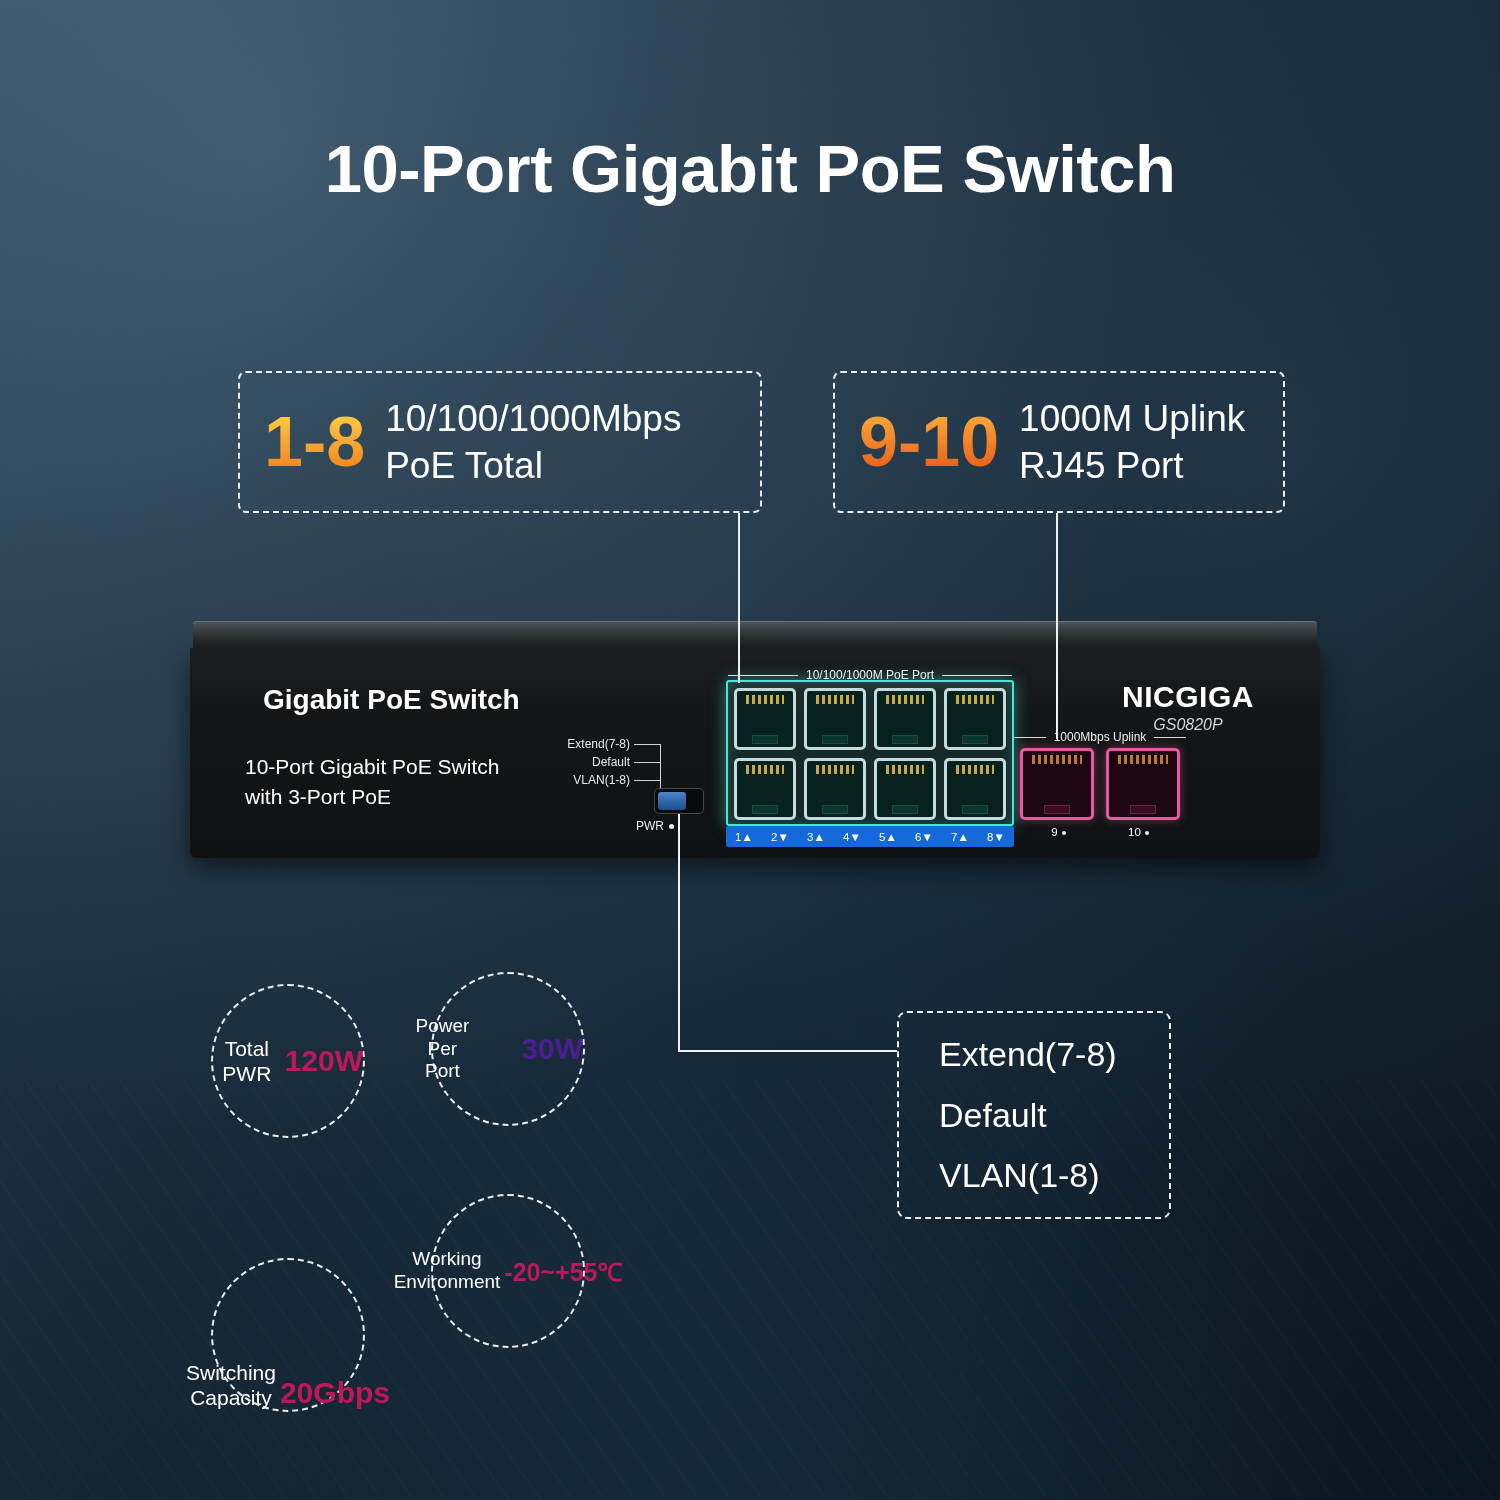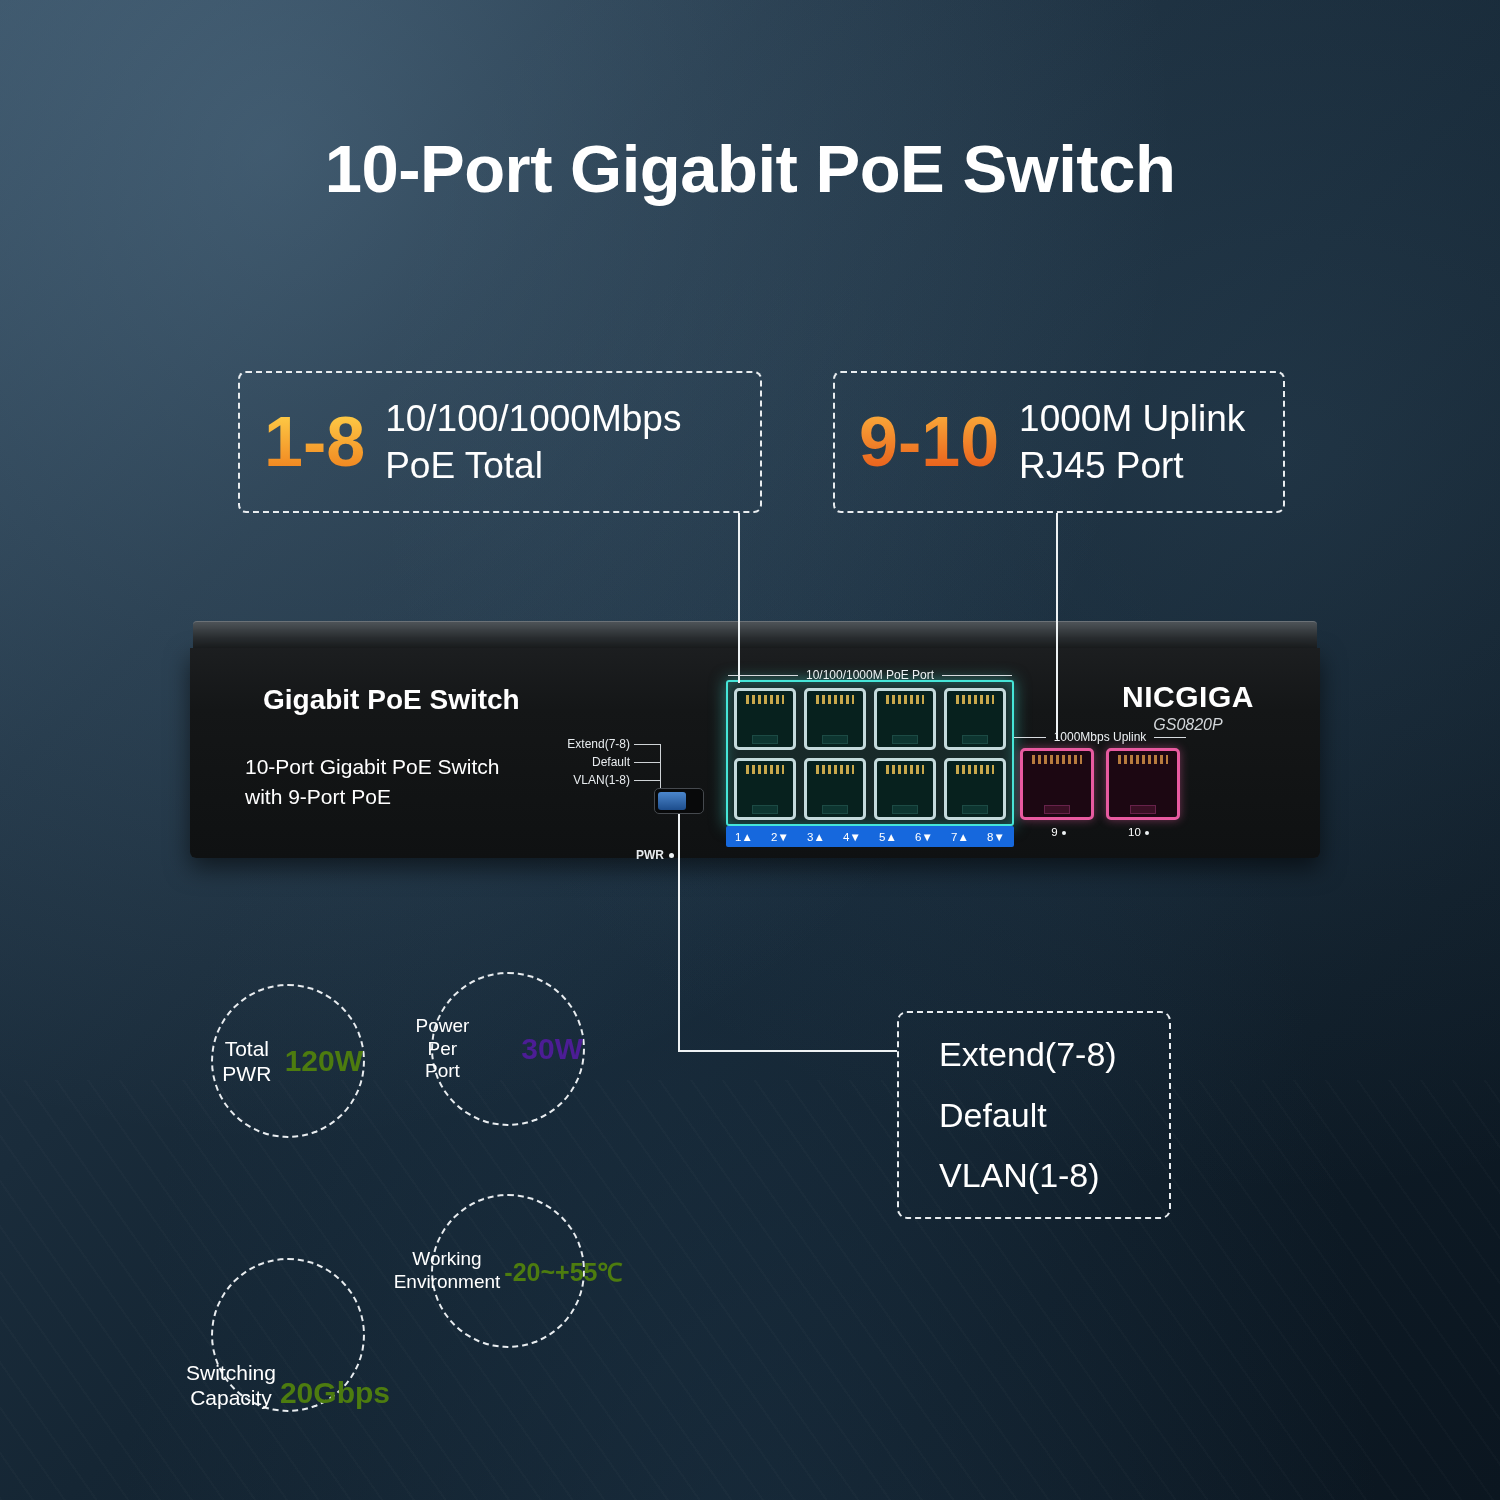--- a/index.html
+++ b/index.html
@@ -51,21 +51,21 @@
   .panel-sub { position:absolute; left:245px; top:752px; font-size:21px; line-height:1.45; z-index:3; }
 
   .toggle-label { position:absolute; width:160px; text-align:right; font-size:12px; color:#e7ebee; z-index:3; }
   .tlab-line { position:absolute; height:1px; background:#cfd3d6; z-index:3; }
   .tlab-vline { position:absolute; width:1px; background:#cfd3d6; z-index:3; }
 
   .toggle { position:absolute; left:654px; top:788px; width:50px; height:26px;
     background:#08090a; border:1px solid #45494e; border-radius:5px; z-index:4; }
   .toggle-knob { position:absolute; left:3px; top:3px; width:28px; height:18px; border-radius:3px;
     background:linear-gradient(180deg,#4b86cc,#1d4d8c); }
-  .pwr { position:absolute; left:636px; top:848px; font-size:12px; color:#e7ebee; z-index:7;font-weight:bold; }
+  .pwr { position:absolute; left:636px; top:819px; font-size:12px; color:#e7ebee; z-index:7; }
   .led { display:inline-block; width:5px; height:5px; border-radius:50%; background:#eef2f4; vertical-align:middle; margin-left:5px; }
 
   
   .poe-group { position:absolute; left:726px; top:680px; width:288px; height:146px;
     border:2px solid #45e6d8; border-radius:3px; background:rgba(69,230,216,0.10);
     box-shadow:0 0 16px rgba(69,230,216,0.5), inset 0 0 12px rgba(69,230,216,0.25); z-index:4; }
   .group-label-row { position:absolute; display:flex; align-items:center; gap:8px;
     font-size:12px; color:#eef2f4; z-index:5; }
   .group-label-row .line { flex:1; height:1px; background:#d7dbdf; }
   .poe-label-row { left:728px; top:662px; width:284px;margin-top:6px; }
@@ -97,21 +97,21 @@
   .model { position:absolute; left:1118px; top:716px; width:140px; text-align:center;
     font-size:16px; font-style:italic; font-weight:400; color:#d4d8db; z-index:3; }
 
   
   .stat-circle { position:absolute; width:154px; height:154px; border:2px dashed #e9edf0;
     border-radius:50%; display:flex; flex-direction:row; align-items:center;
     justify-content:center; text-align:center; gap:4px; }
   .stat-label { font-size:21px; line-height:1.2; }
   .stat-label.small { font-size:19px; }
   .stat-value { font-size:30px; font-weight:700; }
-  .v-orange { color:#4d7c0f; }
+  .v-orange { color:#be185d; }
   .v-yellow { color:#4c1d95;margin-left:48px; }
   .c1 { left:211px; top:984px; }
   .c2 { left:431px; top:972px;justify-content:flex-end; }
   .c3 { left:211px; top:1258px;align-items:flex-end; }
   .c4 { left:431px; top:1194px; }
   .c4 .stat-value { font-size:25px; }
 
   
   .mode-box { position:absolute; left:897px; top:1011px; width:274px; height:208px;
     border:2px dashed #e9edf0; border-radius:10px; display:flex; flex-direction:column;
@@ -143,21 +143,21 @@
 
   <div class="vline" style="left:738px; top:513px; height:170px;"></div>
   <div class="vline" style="left:1056px; top:513px; height:226px;"></div>
 
   <div class="switch-top"></div>
   <div class="switch-body"></div>
 
   <div class="panel-title">Gigabit PoE Switch</div>
   <div class="panel-sub">
     <span>10-Port Gigabit PoE Switch</span><br>
-    <span>with 9-Port PoE</span>
+    <span>with 3-Port PoE</span>
   </div>
 
   <div class="toggle-label" style="left:470px; top:737px;">Extend(7-8)</div>
   <div class="toggle-label" style="left:470px; top:755px;">Default</div>
   <div class="toggle-label" style="left:470px; top:773px;">VLAN(1-8)</div>
   <div class="tlab-line" style="left:634px; top:744px; width:26px;"></div>
   <div class="tlab-line" style="left:634px; top:762px; width:26px;"></div>
   <div class="tlab-line" style="left:634px; top:780px; width:26px;"></div>
   <div class="tlab-vline" style="left:660px; top:744px; height:46px;"></div>
 

